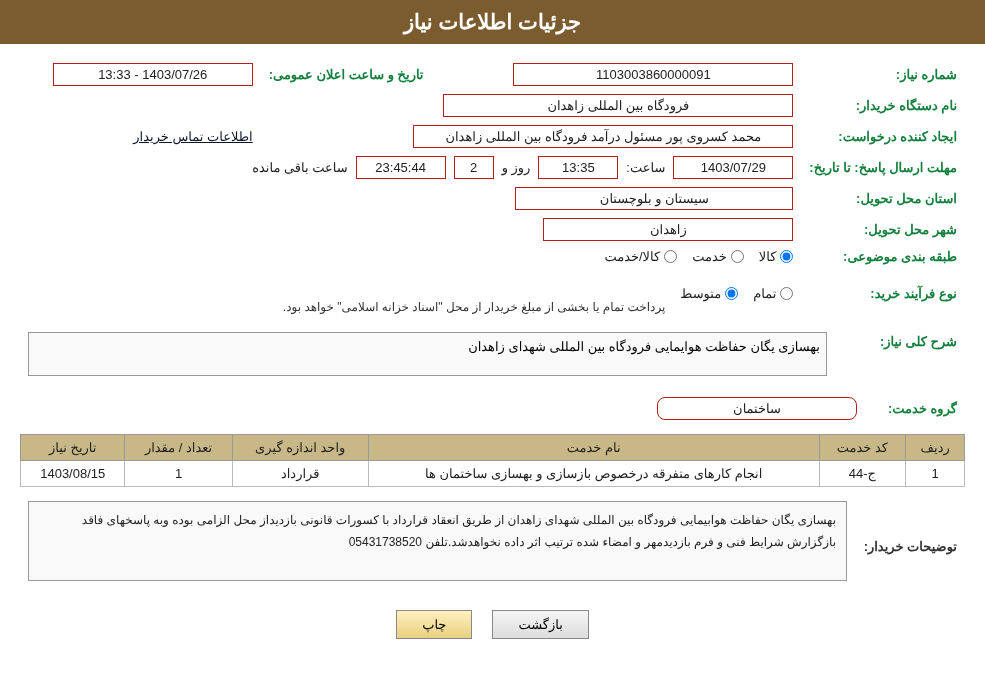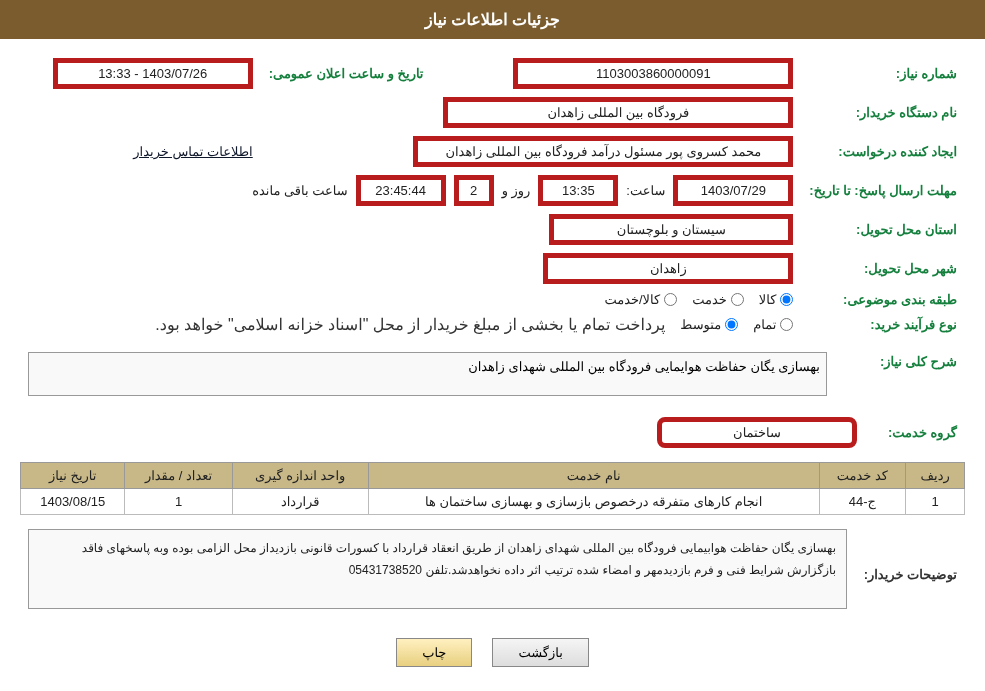--- a/index.html
+++ b/index.html
@@ -15,21 +15,21 @@
       min-height: 691px;
       background: #fff;
       margin: 0 auto;
       padding-bottom: 20px;
     }
     .header-bar {
       background: #7a5c2e;
       color: #fff;
       text-align: center;
       padding: 10px 0;
-      font-size: 16px;
+      font-size: 21px;
       font-weight: bold;
       margin-bottom: 15px;
     }
     .main-content {
       padding: 0 20px;
     }
     .form-table {
       width: 100%;
       border-collapse: collapse;
       margin-bottom: 10px;
@@ -42,21 +42,21 @@
       text-align: right;
       color: #15803d;
       font-weight: bold;
       white-space: nowrap;
       width: 130px;
     }
     .value-cell {
       text-align: right;
     }
     .input-box {
-      border: 5px solid #b91c1c;
+      border: 1px solid #b91c1c;
       background: #fff;
       padding: 3px 6px;
       min-height: 22px;
       display: inline-block;
       text-align: center;
     }
     .input-wide {
       width: 280px;
     }
     .input-medium {
@@ -81,22 +81,23 @@
       gap: 15px;
       align-items: center;
     }
     .radio-group label {
       display: flex;
       align-items: center;
       gap: 4px;
       cursor: pointer;
     }
     .note-text {
-      font-size: 16px;
+      font-size: 12px;
       color: #333;
+      margin-top: 28px;
     }
     .textarea-box {
       width: 100%;
       border: 1px solid #999;
       background: #f9f9f9;
       padding: 6px;
       min-height: 40px;
       text-align: right;
       resize: none;
       font-family: Tahoma, Arial, sans-serif;
@@ -217,21 +218,21 @@
             <span>روز و</span>
             <div class="input-box" style="width:40px;">2</div>
             <div class="input-box" style="width:90px;">23:45:44</div>
             <span>ساعت باقی مانده</span>
           </div>
         </td>
       </tr>
       <tr>
         <td class="label-cell">استان محل تحویل:</td>
         <td colspan="4" class="value-cell">
-          <div class="input-box" style="width:244px;">سیستان و بلوچستان</div>
+          <div class="input-box" style="width:278px;">سیستان و بلوچستان</div>
         </td>
       </tr>
       <tr>
         <td class="label-cell">شهر محل تحویل:</td>
         <td colspan="4" class="value-cell">
           <div class="input-box" style="width:250px;">زاهدان</div>
         </td>
       </tr>
       <tr>
         <td class="label-cell">طبقه بندی موضوعی:</td>

